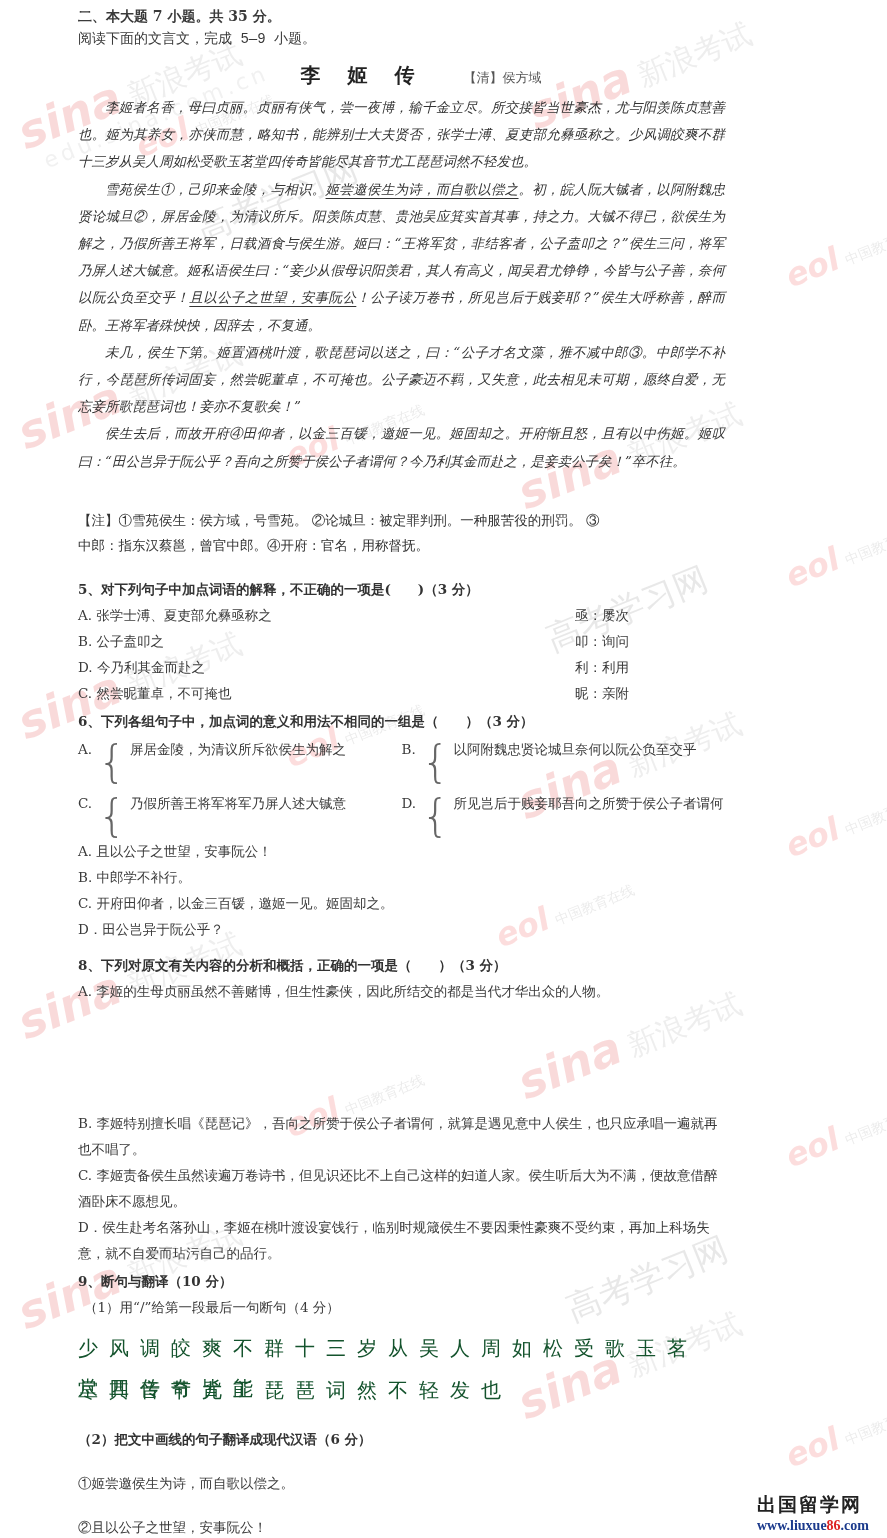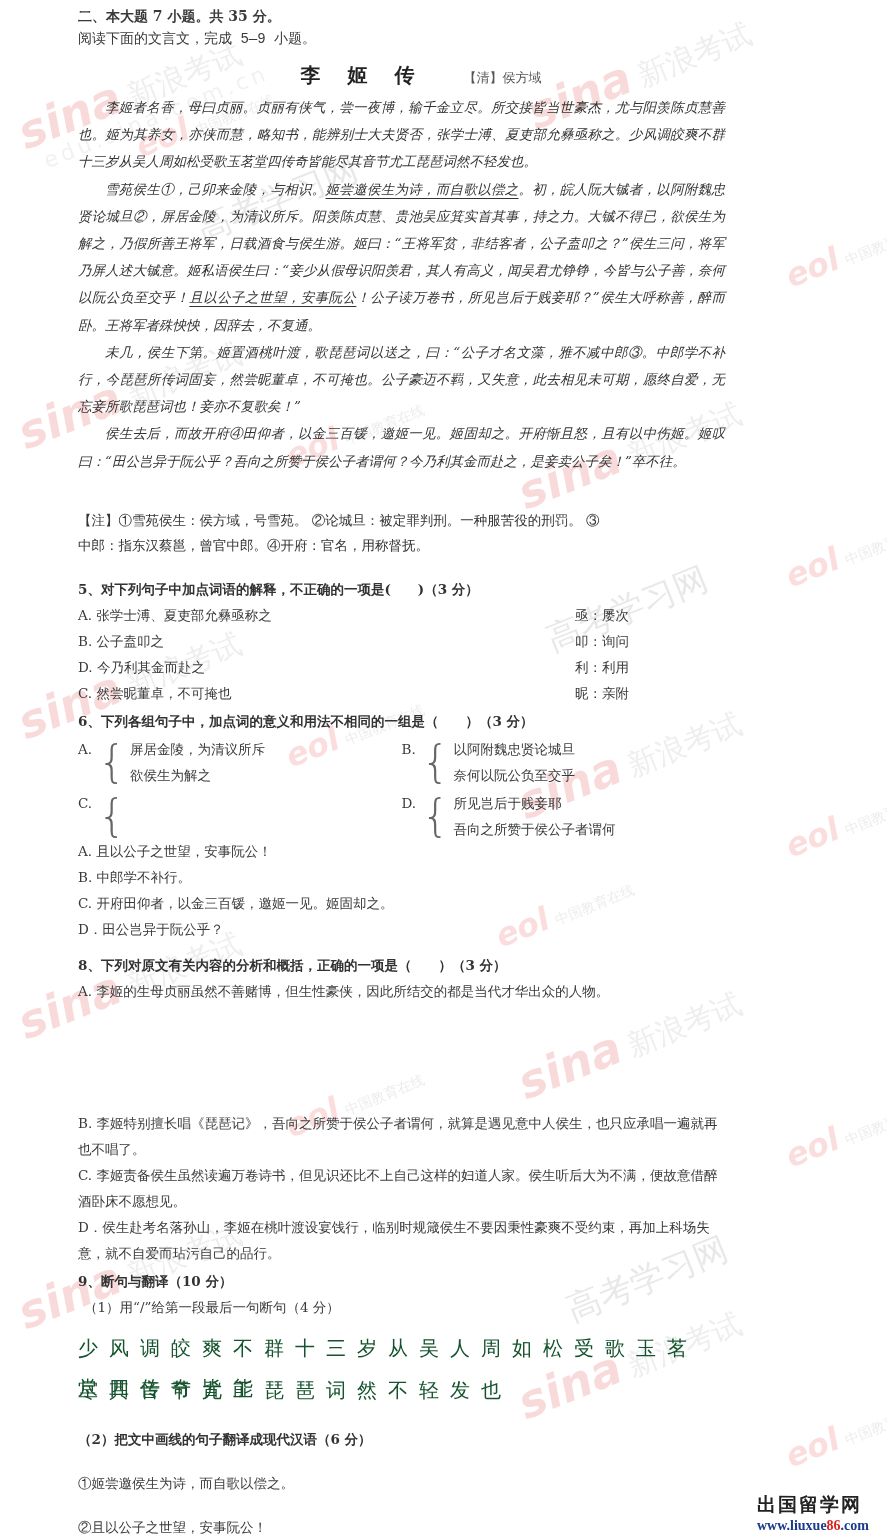--- a/index.html
+++ b/index.html
@@ -26,21 +26,21 @@
   .u { text-decoration:underline; text-underline-offset:4px; }
   .note { font-size:13.5px; line-height:25px; color:#333; }
   .q { font-size:13.5px; line-height:26px; }
   .qh { font-weight:bold; color:#333; }
   .opt-row { display:flex; justify-content:space-between; }
   .opt-row .gloss { width:150px; }
   .pair { display:flex; }
   .pair .col { width:370px; display:flex; }
   .pair .lab { width:20px; }
   .brace { font-size:44px; line-height:52px; color:#666; margin:0 4px 0 0; font-family:"DejaVu Sans",sans-serif; font-weight:100; }
-  .lines { display:flex; flex-direction:column; }
+  .lines { display:flex; }
   .spaced { letter-spacing:11px; font-size:20px; line-height:40px; color:#14532d; }
   .footer-logo { position:absolute; right:18px; bottom:4px; text-align:left; }
   .footer-logo .cn { font-family:"DejaVu Sans",sans-serif; font-size:19px; font-weight:bold; color:#222; letter-spacing:2px; }
   .footer-logo .url { font-family:Liberation Serif, serif; font-size:14px; font-weight:bold; color:#1b3a8c; }
   .footer-logo .url b { color:#d22; }
 </style>
 </head>
 <body>
 
 <div class="wm wm-sina" style="left:10px;top:110px;"><span>sina</span><small>新浪考试</small></div>
@@ -125,20 +125,24 @@
       <div class="lines">
           <span>以阿附魏忠贤论城旦</span>
           <span>奈何以阮公负至交乎</span>
         </div>
     </div>
   </div>
   <div class="pair" style="margin-top:2px;">
     <div class="col">
       <span class="lab">C.</span>
         <span class="brace">{</span>
+      <div class="lines">
+          <span>乃假所善王将军</span>
+          <span>将军乃屏人述大铖意</span>
+        </div>
     </div>
     <div class="col">
       <span class="lab">D.</span>
         <span class="brace">{</span>
       <div class="lines">
           <span>所见岂后于贱妾耶</span>
           <span>吾向之所赞于侯公子者谓何</span>
         </div>
     </div>
   </div>

